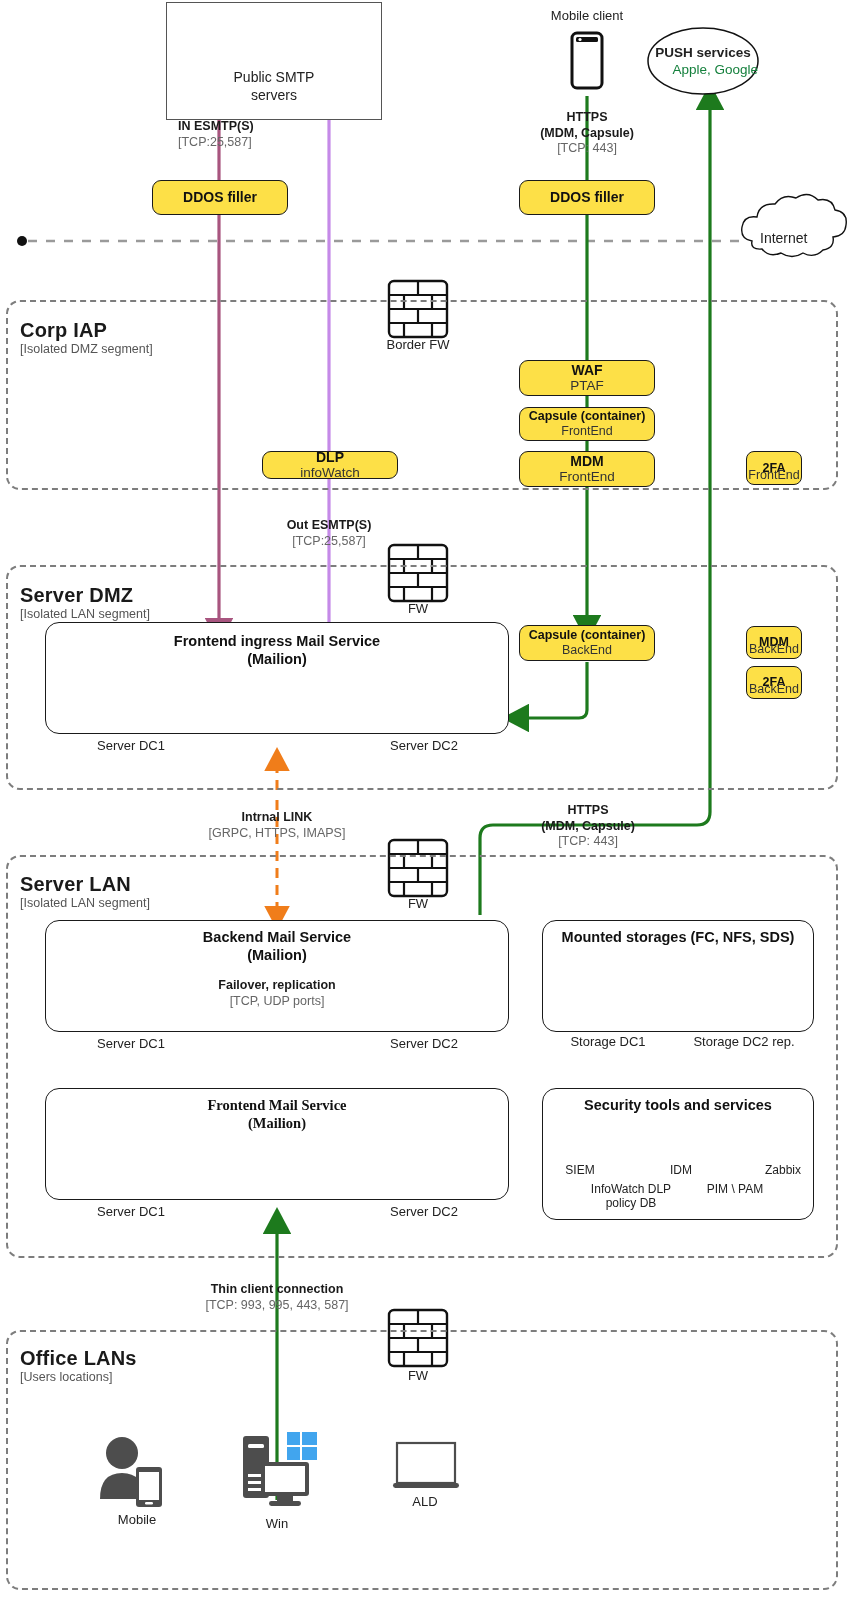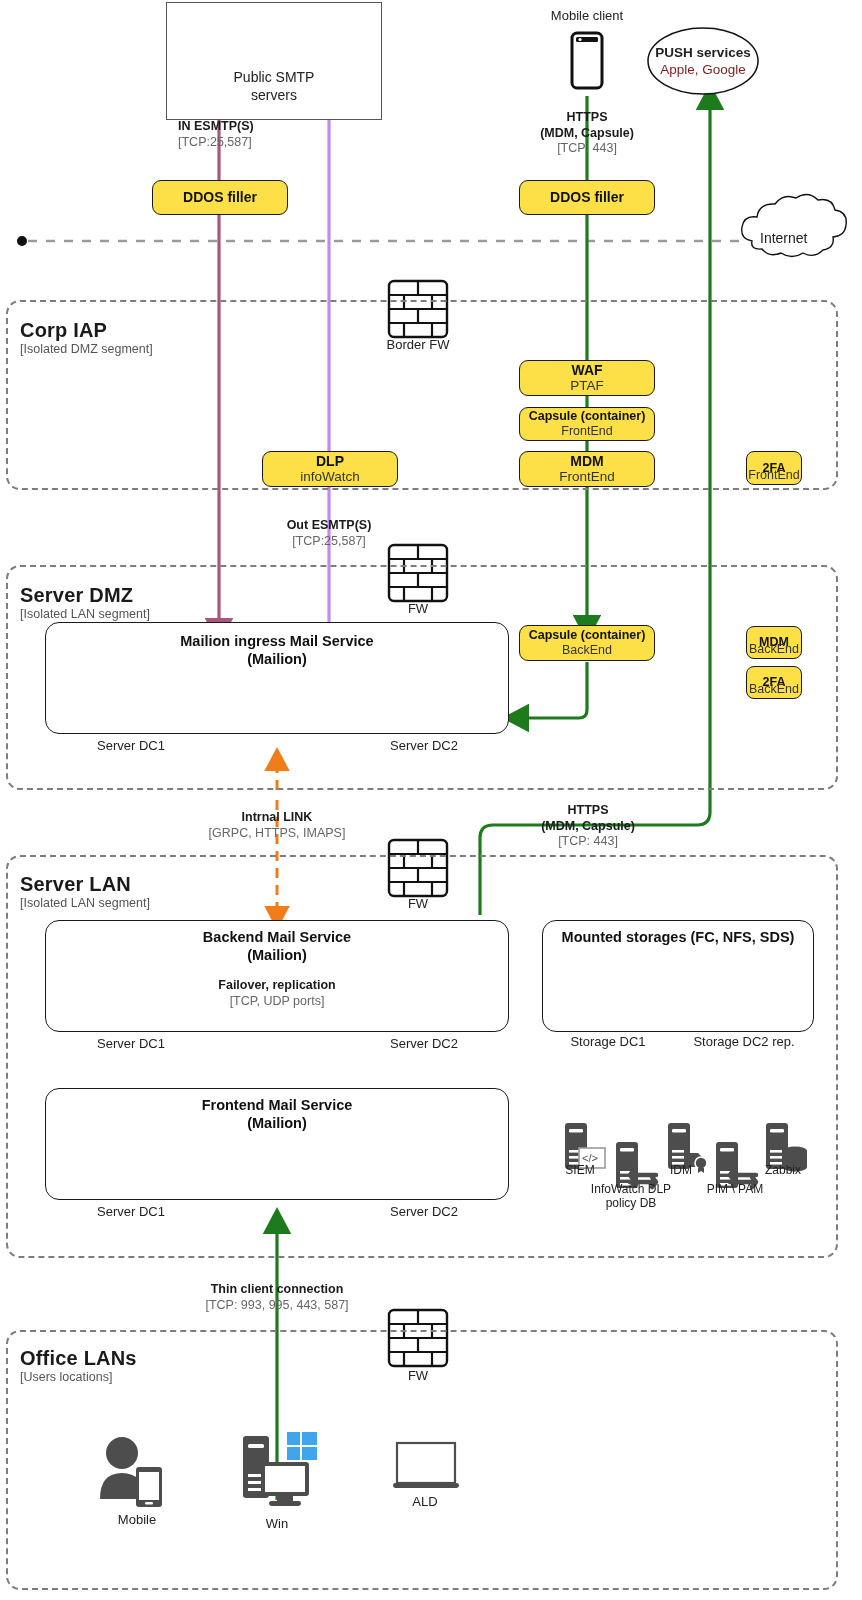--- a/index.html
+++ b/index.html
@@ -333,21 +333,21 @@
 
   <div class="abs sqbox" style="left:166px;top:2px;width:216px;height:118px;padding-top:66px;">
     <div class="lbl">Public SMTP</div>
     <div class="lbl">servers</div>
   </div>
 
   <div class="nlabel" style="left:587px;top:8px;">Mobile client</div>
 
   <div class="abs" style="left:648px;top:45px;width:110px;text-align:center;">
     <div style="font-size:13.5px;color:#222;line-height:1.25;font-weight:bold;">PUSH services</div>
-    <div style="font-size:13.5px;color:#7f1d1d;line-height:1.25;">Apple, Google</div>
+    <div style="font-size:13.5px;color:#15803d;line-height:1.25;text-align:right;">Apple, Google</div>
   </div>
 
   <div class="cloudtxt" style="left:760px;top:230px;">Internet</div>
 
   <div class="linklabel lleft" style="left:178px;top:119px;">
     <div class="l1">IN ESMTP(S)</div>
     <div class="l2">[TCP:25,587]</div>
   </div>
 
   <div class="linklabel" style="left:587px;top:110px;">
@@ -363,21 +363,21 @@
     <div class="t1">DDOS filler</div>
   </div>
 
   <div class="abs zone" style="left:6px;top:300px;width:832px;height:190px;"></div>
   <div class="abs" style="left:20px;top:319px;">
     <div class="zone-title">Corp IAP</div>
     <div class="zone-sub">[Isolated DMZ segment]</div>
   </div>
   <div class="nlabel" style="left:418px;top:337px;">Border FW</div>
 
-  <div class="abs rbox" style="left:262px;top:451px;width:136px;height:36px;">
+  <div class="abs rbox" style="left:262px;top:451px;width:136px;height:28px;">
     <div class="t1">DLP</div>
     <div class="t2">infoWatch</div>
   </div>
   <div class="abs rbox" style="left:519px;top:360px;width:136px;height:36px;">
     <div class="t1">WAF</div>
     <div class="t2">PTAF</div>
   </div>
   <div class="abs rbox small" style="left:519px;top:407px;width:136px;height:34px;">
     <div class="t1">Capsule (container)</div>
     <div class="t2">FrontEnd</div>
@@ -398,21 +398,21 @@
 
   <div class="abs zone" style="left:6px;top:565px;width:832px;height:225px;"></div>
   <div class="abs" style="left:20px;top:584px;">
     <div class="zone-title">Server DMZ</div>
     <div class="zone-sub">[Isolated LAN segment]</div>
   </div>
   <div class="nlabel" style="left:418px;top:601px;">FW</div>
 
   <div class="abs panel" style="left:45px;top:622px;width:464px;height:112px;">
     <div class="panel-title" style="top:10px;">
-      <span>Mailion ingress Mail Service</span><br>
+      <span>Frontend ingress Mail Service</span><br>
       <span class="sub">(Mailion)</span>
     </div>
   </div>
   <div class="nlabel" style="left:131px;top:738px;">Server DC1</div>
   <div class="nlabel" style="left:424px;top:738px;">Server DC2</div>
 
   <div class="abs rbox small" style="left:519px;top:625px;width:136px;height:36px;">
     <div class="t1">Capsule (container)</div>
     <div class="t2">BackEnd</div>
   </div>
@@ -455,28 +455,31 @@
     <div class="l2">[TCP, UDP ports]</div>
   </div>
 
   <div class="abs panel" style="left:542px;top:920px;width:272px;height:112px;">
     <div class="panel-title" style="top:8px;">Mounted storages (FC, NFS, SDS)</div>
   </div>
   <div class="nlabel" style="left:608px;top:1034px;">Storage DC1</div>
   <div class="nlabel" style="left:744px;top:1034px;">Storage DC2 rep.</div>
 
   <div class="abs panel" style="left:45px;top:1088px;width:464px;height:112px;">
-    <div class="panel-title" style="top:8px;">
+    <div class="panel-title" style="top:8px;font-family:Liberation Serif, serif;">
       <span>Frontend Mail Service</span><br>
       <span class="sub">(Mailion)</span>
     </div>
   </div>
   <div class="nlabel" style="left:131px;top:1204px;">Server DC1</div>
   <div class="nlabel" style="left:424px;top:1204px;">Server DC2</div>
 
+  <div class="abs panel" style="left:542px;top:1088px;width:272px;height:132px;">
+    <div class="panel-title" style="top:8px;">Security tools and services</div>
+  </div>
   <div class="nlabel small" style="left:580px;top:1163px;">SIEM</div>
   <div class="nlabel small" style="left:631px;top:1182px;text-align:center;">
     <div>InfoWatch DLP</div>
     <div>policy DB</div>
   </div>
   <div class="nlabel small" style="left:681px;top:1163px;">IDM</div>
   <div class="nlabel small" style="left:735px;top:1182px;">PIM \ PAM</div>
   <div class="nlabel small" style="left:783px;top:1163px;">Zabbix</div>
 
   <div class="linklabel" style="left:277px;top:1282px;">

